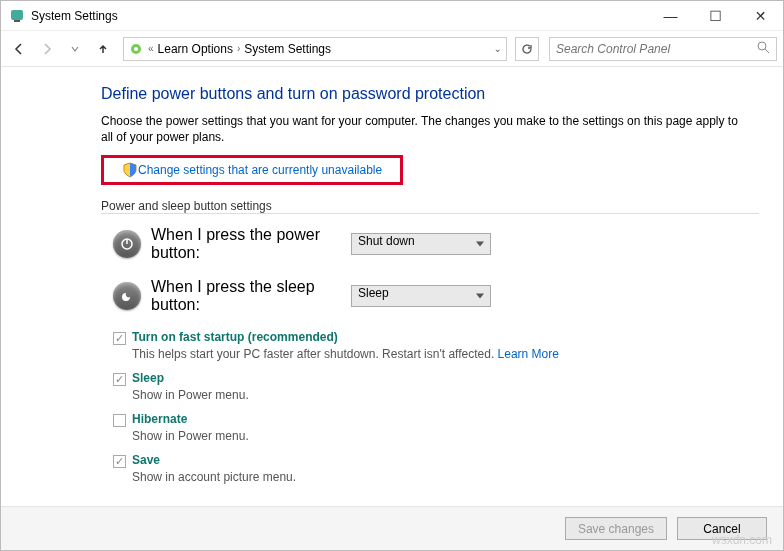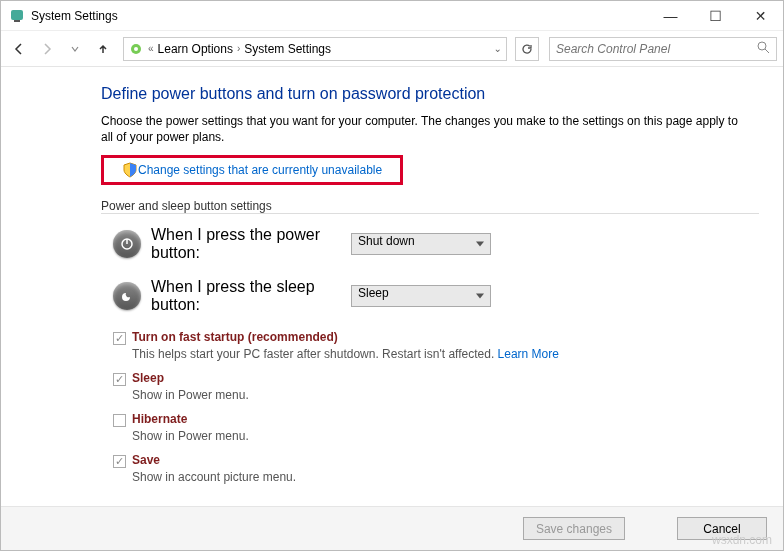--- a/index.html
+++ b/index.html
@@ -43,24 +43,24 @@
     .section-header{font-size:12px;color:#333;border-bottom:1px solid #ddd;margin-bottom:12px;}
     .row{display:flex;align-items:center;margin-left:12px;margin-bottom:16px;gap:10px;}
     .round-icon{width:28px;height:28px;border-radius:50%;background:linear-gradient(#888,#555);display:flex;align-items:center;justify-content:center;color:#fff;box-shadow:inset 0 2px 4px rgba(255,255,255,.4),0 1px 2px rgba(0,0,0,.3);}
     .row-label{width:190px;font-size:16px;}
     .select{width:140px;height:22px;border:1px solid #aaa;background:#e9e9e9;display:flex;align-items:flex-start;padding:0 6px;font-size:12px;position:relative;}
     .select::after{content:"";position:absolute;right:6px;top:50%;transform:translateY(-50%);border-left:4px solid transparent;border-right:4px solid transparent;border-top:5px solid #555;}
     .chk-row{display:flex;align-items:flex-start;gap:6px;margin-left:12px;margin-bottom:2px;}
     .chk{width:13px;height:13px;border:1px solid #aaa;margin-top:2px;display:flex;align-items:center;justify-content:center;}
     .chk.checked::after{content:"✓";font-size:11px;color:#888;line-height:1;}
     .chk-label{font-size:12px;}
-    .chk-label.bold{font-weight:600;color:#7f1d1d;}
+    .chk-label.bold{font-weight:600;color:#0f766e;}
     .chk-sub{font-size:12px;color:#555;margin-left:31px;margin-bottom:10px;}
     .footer{height:44px;border-top:1px solid #e5e5e5;display:flex;align-items:center;justify-content:flex-end;padding-right:16px;gap:10px;background:#f5f5f5;}
-    .btn{min-width:90px;height:23px;border:1px solid #aaa;background:#e9e9e9;font-size:12px;display:flex;align-items:center;justify-content:center;padding:0 12px;margin-left:42px;}
+    .btn{min-width:90px;height:23px;border:1px solid #aaa;background:#e9e9e9;font-size:12px;display:flex;align-items:center;justify-content:center;padding:0 12px;}
     .btn.disabled{color:#999;}
     .watermark{position:absolute;bottom:4px;right:12px;font-size:12px;color:#ccc;}
   </style>
 </head>
 <body>
 
 <div class="window">
   <div class="titlebar">
     <span class="icon">
       <svg width="16" height="16">

